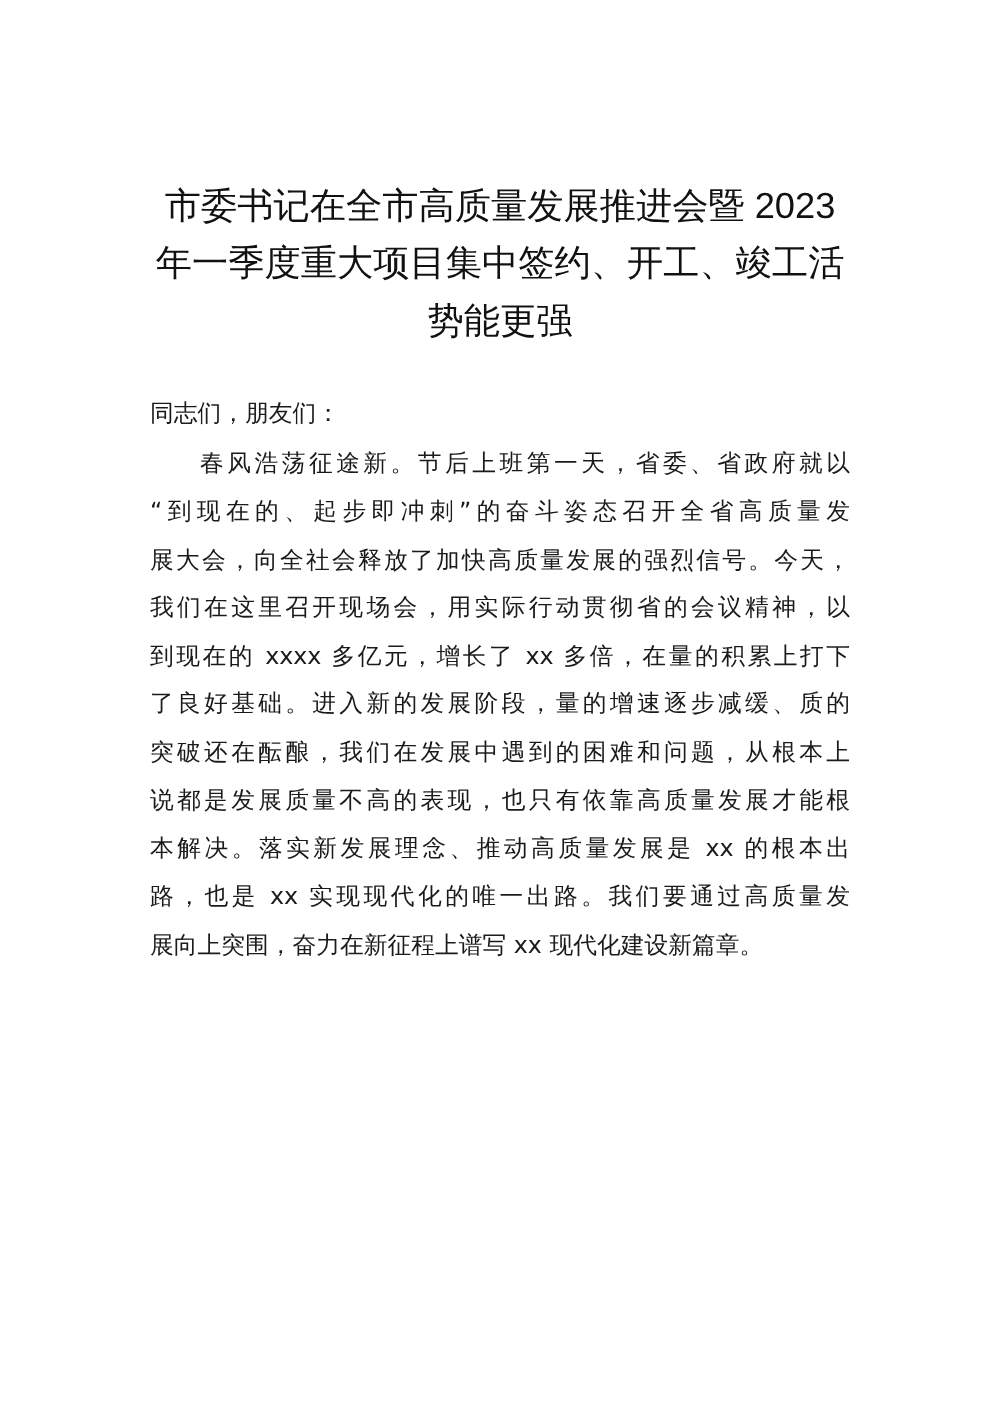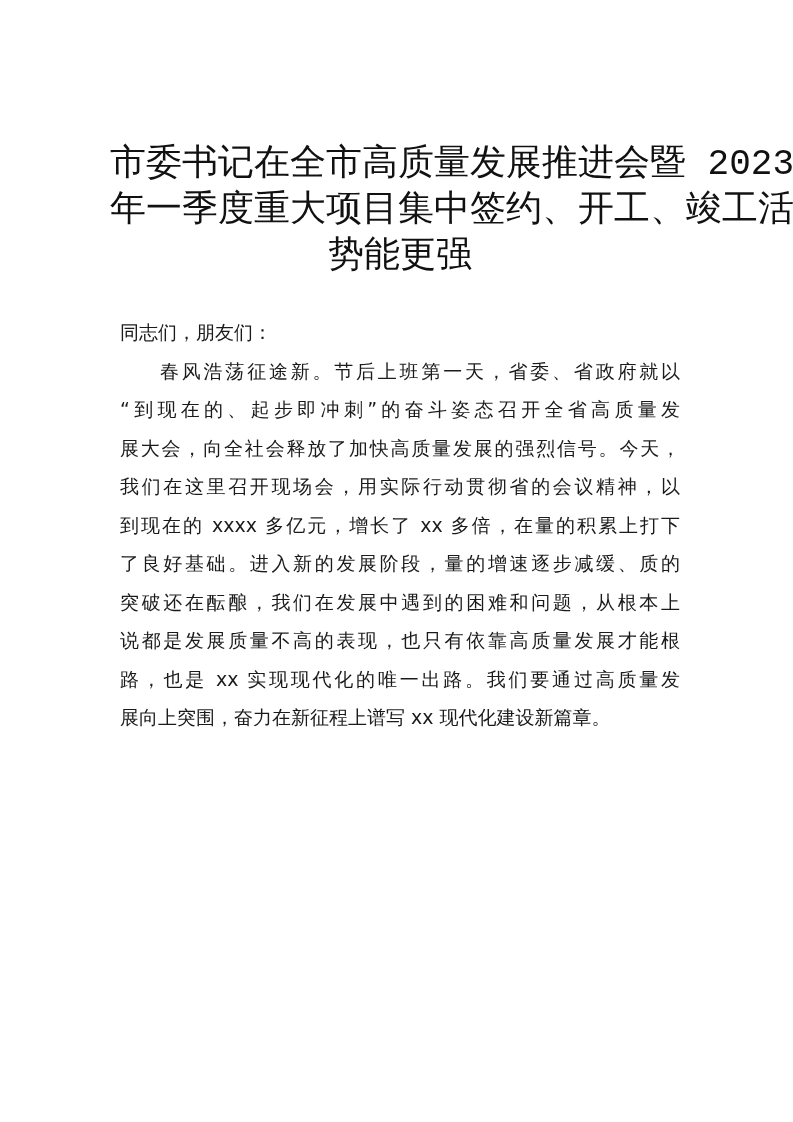--- a/index.html
+++ b/index.html
@@ -1,29 +1,29 @@
 <!DOCTYPE html>
 <html><head>
 <meta charset="utf-8">
 <style>
   html, body { margin: 0; padding: 0; background: #ffffff; }
   body { width: 793px; height: 1122px; position: relative; overflow: hidden;
          font-family: "DejaVu Serif", "Liberation Serif", serif; color: #111111; }
   .page { position: absolute; left: 0; top: 0; width: 793px; height: 1122px; background: #ffffff; }
   .title { position: absolute; left: 110px; top: 142px; width: 580px; text-align: center;
-           font-family: Liberation Mono, monospace; font-size: 36px; line-height: 46px;
+           font-family: Liberation Sans, sans-serif; font-size: 29px; line-height: 46px;
            color: #111; letter-spacing: 0px; }
   .title .tline { display: block; white-space: nowrap; }
   .body { position: absolute; left: 120px; top: 313px; width: 560px;
           font-family: "DejaVu Sans", "Liberation Sans", sans-serif; font-size: 19px;
           line-height: 38.5px; color: #1a1a1a; }
   .line { display: block; white-space: nowrap; text-align: justify; text-align-last: justify; height: 38.5px; }
   .line.last { text-align-last: left; }
   .line.indent { padding-left: 40px; }
-  .greeting { display: block; white-space: nowrap; height: 38.5px; }
+  .greeting { display: block; white-space: nowrap; height: 38.5px; font-family: Liberation Serif, serif; }
 </style>
 </head>
 <body>
 
 <div class="page">
 
   <div class="title">
     <span class="tline">市委书记在全市高质量发展推进会暨 2023</span>
     <span class="tline">年一季度重大项目集中签约、开工、竣工活</span>
     <span class="tline">势能更强</span>
@@ -37,19 +37,20 @@
       <span class="line">“到现在的、起步即冲刺”的奋斗姿态召开全省高质量发</span>
       <span class="line">展大会，向全社会释放了加快高质量发展的强烈信号。今天，</span>
       <span class="line">我们在这里召开现场会，用实际行动贯彻省的会议精神，以</span>
     </div>
 
     <div>
       <span class="line">到现在的 xxxx 多亿元，增长了 xx 多倍，在量的积累上打下</span>
       <span class="line">了良好基础。进入新的发展阶段，量的增速逐步减缓、质的</span>
       <span class="line">突破还在酝酿，我们在发展中遇到的困难和问题，从根本上</span>
       <span class="line">说都是发展质量不高的表现，也只有依靠高质量发展才能根</span>
+      <span class="line">本解决。落实新发展理念、推动高质量发展是 xx 的根本出</span>
       <span class="line">路，也是 xx 实现现代化的唯一出路。我们要通过高质量发</span>
       <span class="line last">展向上突围，奋力在新征程上谱写 xx 现代化建设新篇章。</span>
     </div>
 
   </div>
 
 </div>
 
 </body></html>

